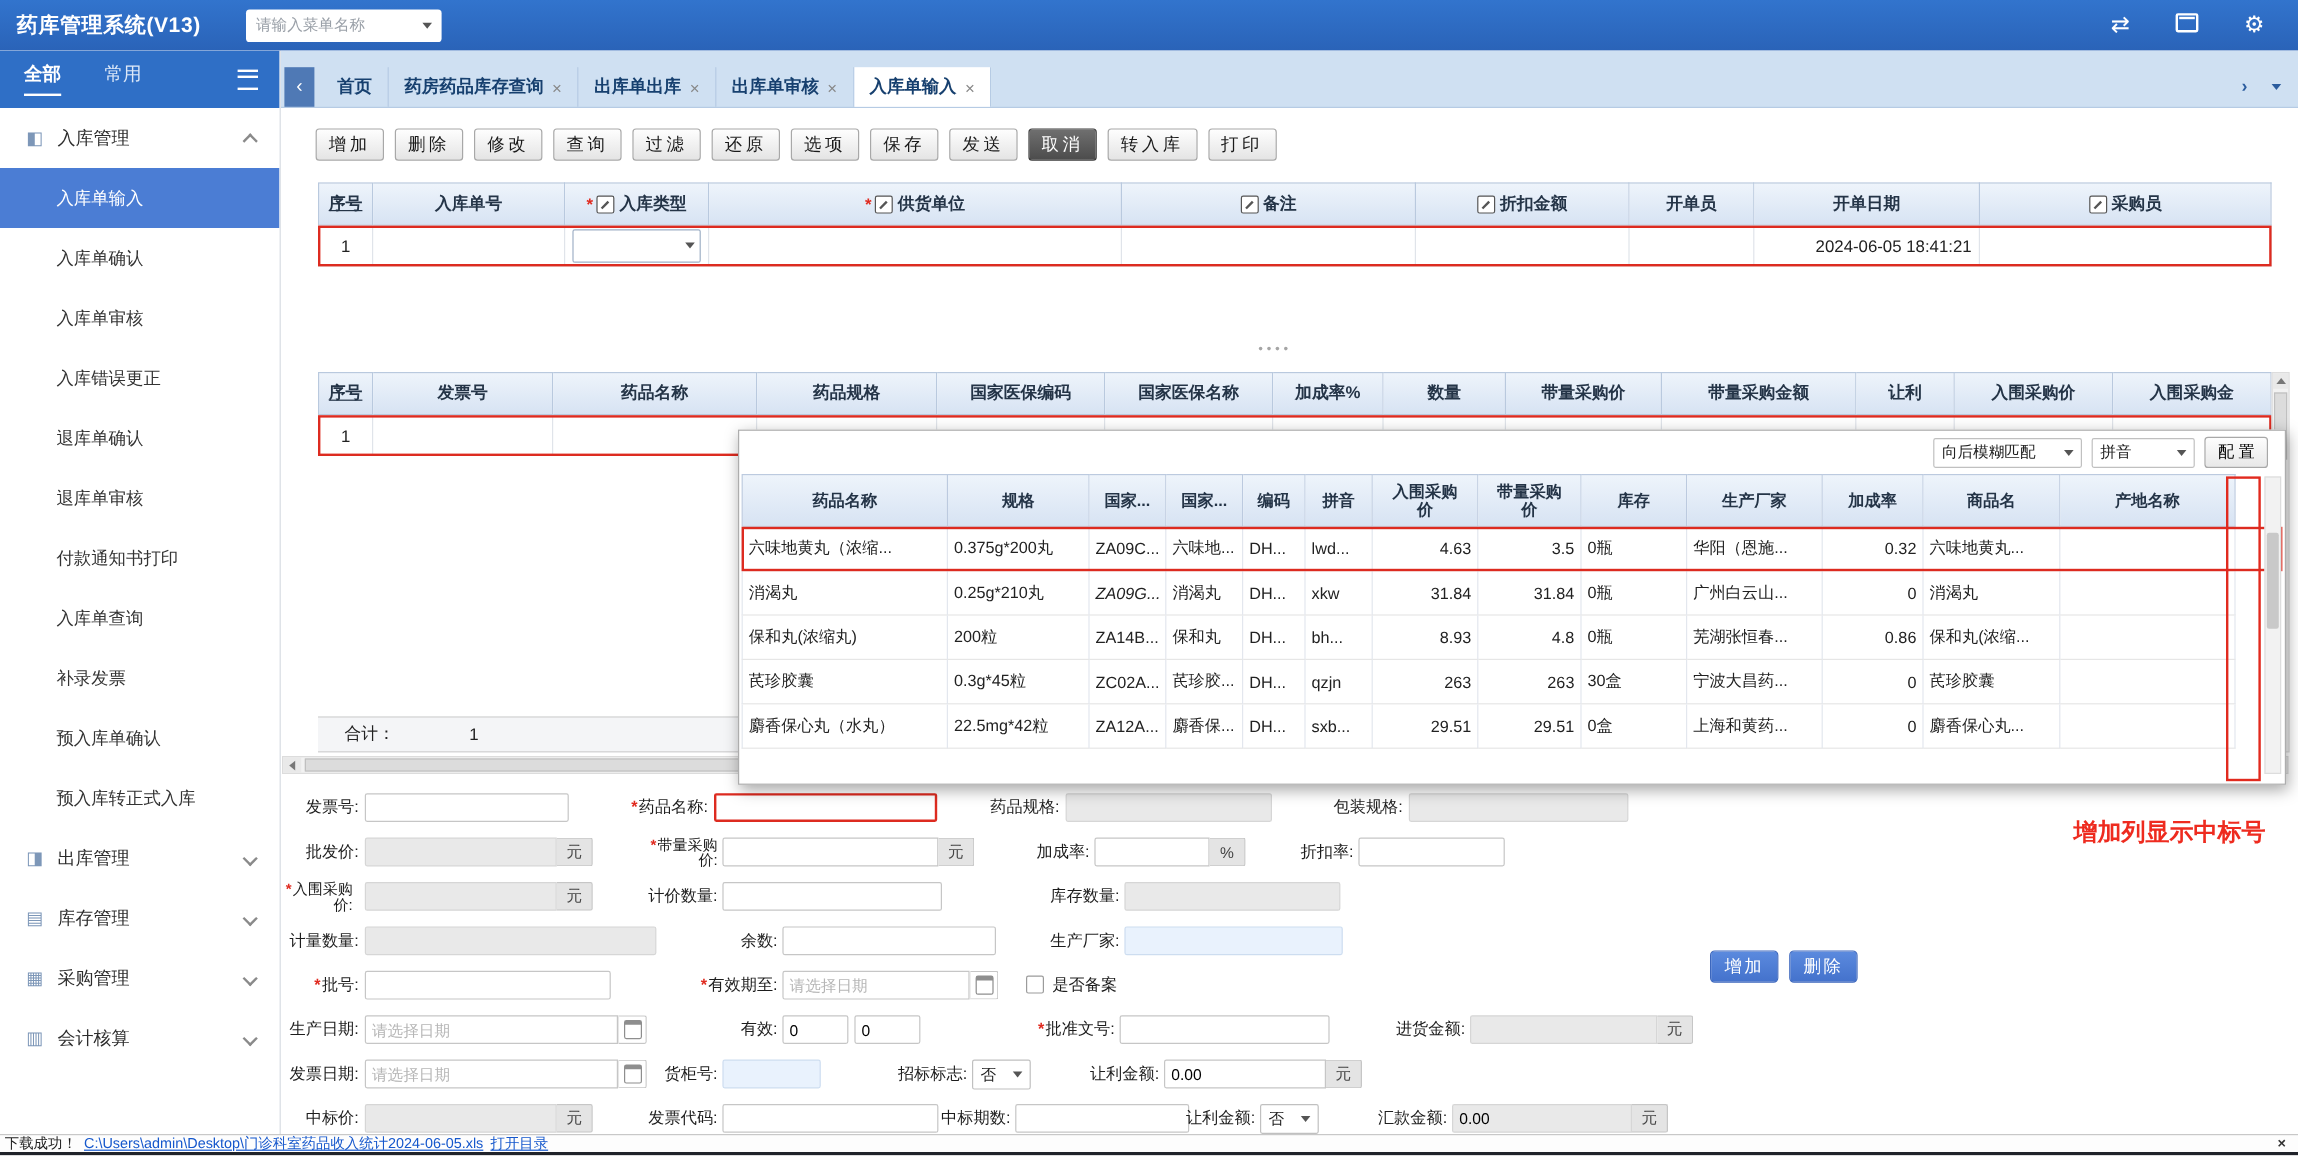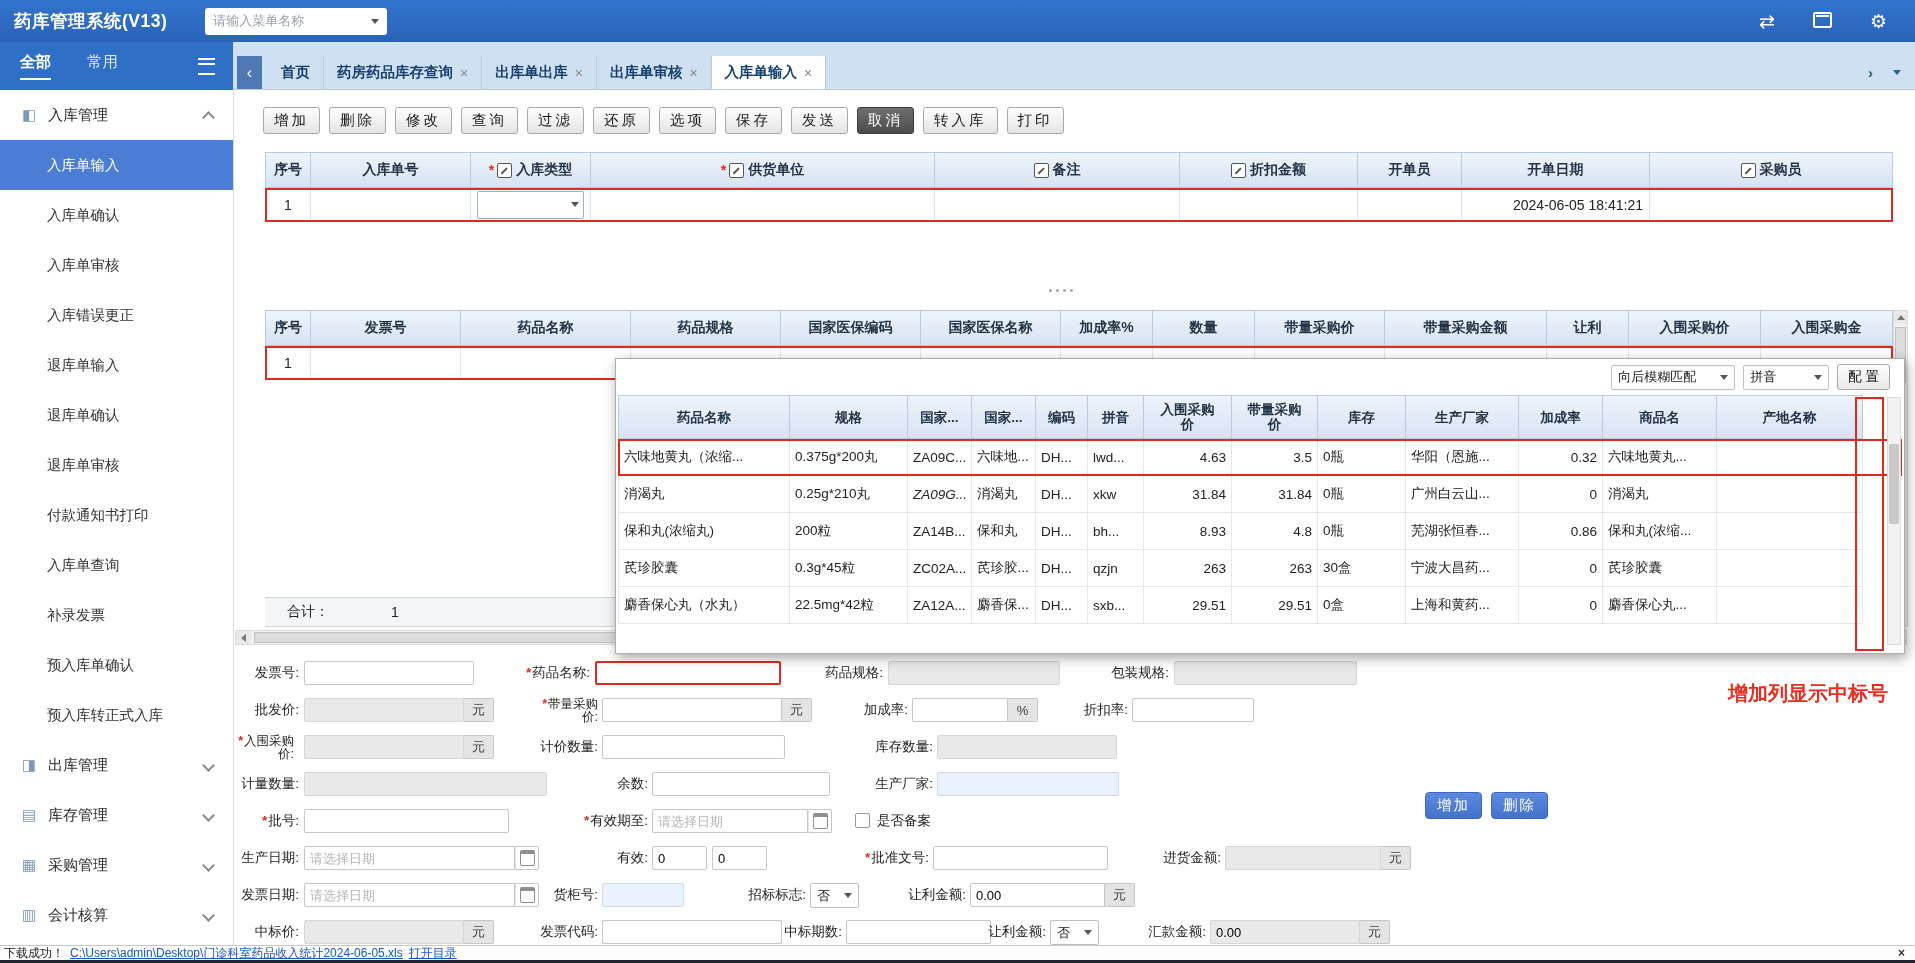--- a/index.html
+++ b/index.html
@@ -2,21 +2,21 @@
 <html><head>
 <meta charset="utf-8">
 <style>
   html,body{margin:0;padding:0;}
   body{font-family:"Liberation Sans","DejaVu Sans",sans-serif;}
   .page{position:relative;width:1915px;height:963px;overflow:hidden;background:#fff;font-size:14px;color:#222;}
 
   
   .topbar{position:absolute;top:0;left:0;right:0;height:42px;background:linear-gradient(#3274cd,#2a63b8);display:flex;align-items:center;color:#fff;z-index:60;}
   .app-title{font-size:17.5px;font-weight:bold;margin:0 38px 0 14px;letter-spacing:.5px;}
-  .msearch{width:182px;height:27px;background:#fff;border-radius:3px;display:flex;align-items:center;padding:0 8px;box-sizing:border-box;color:#9aa0a8;font-size:13px;gap:12px;}
+  .msearch{width:163px;height:27px;background:#fff;border-radius:3px;display:flex;align-items:center;padding:0 8px;box-sizing:border-box;color:#9aa0a8;font-size:13px;gap:12px;}
   .msearch .ph{flex:1;overflow:hidden;white-space:nowrap;}
   .caret{width:0;height:0;border-left:4px solid transparent;border-right:4px solid transparent;border-top:5px solid #555;margin-left:4px;flex:none;}
   .top-icons{margin-left:auto;display:flex;align-items:center;gap:38px;padding-right:28px;font-size:19px;}
   .top-icons span{cursor:pointer;line-height:1;}
   .winico{width:15px;height:12px;border:2px solid #fff;border-radius:2px;position:relative;display:inline-block;}
   .winico::after{content:"";position:absolute;left:1px;right:1px;top:1px;height:2px;background:#fff;}
 
   
   .sidebar{position:absolute;top:42px;bottom:18px;left:0;width:233px;background:#fff;border-right:1px solid #d8dde3;overflow:hidden;z-index:55;}
   .side-tabs{height:48px;background:#2f6fc6;display:flex;align-items:center;padding-left:20px;gap:36px;box-sizing:border-box;}
@@ -46,21 +46,21 @@
   .tabright .caret{border-top-color:#2b5c9e;}
 
   .toolbar{position:absolute;top:48px;left:30px;height:60px;display:flex;align-items:center;gap:9px;}
   .tbtn{height:27px;padding:0 10px;border:1px solid #a8a8a8;background:linear-gradient(#fefefe,#e4e4e4);border-radius:3px;font-size:14.5px;letter-spacing:3px;color:#1a1a1a;cursor:pointer;font-family:inherit;}
   .tbtn.dark{background:linear-gradient(#6f6f6f,#4c4c4c);color:#fff;border-color:#3c3c3c;}
 
   
   .grid{position:absolute;}
   .ghead{display:flex;height:36px;}
   .hcell{box-sizing:border-box;border:1px solid #b9c9de;border-left:none;background:linear-gradient(#eef4fb,#d7e3f3);display:flex;align-items:center;justify-content:center;font-weight:bold;font-size:14px;color:#243447;gap:2px;overflow:hidden;white-space:nowrap;}
-  .ghead .hcell:first-child{border-left:1px solid #b9c9de;}
+  .ghead .hcell:first-child{border-left:1px solid #b9c9de;text-decoration:underline;}
   .grow{display:flex;height:34px;background:#fff;}
   .dcell{box-sizing:border-box;border-right:1px solid #e0e4ea;border-bottom:1px solid #d6d6d6;display:flex;align-items:center;padding:0 6px;font-size:14px;overflow:hidden;white-space:nowrap;}
   .grow .dcell:first-child{border-left:1px solid #e0e4ea;}
   .dcell.c{justify-content:center;}
   .dcell.r{justify-content:flex-end;}
   .red-outline{outline:2px solid #dd2b20;outline-offset:-2px;}
   .req{color:#e02b20;font-weight:bold;margin-right:1px;}
   .hicon{display:inline-block;width:13px;height:13px;border:1px solid #555;border-radius:2px;position:relative;flex:none;margin-right:2px;background:#fff;}
   .hicon::after{content:"";position:absolute;left:2px;top:6px;width:8px;height:1.5px;background:#555;transform:rotate(-45deg);}
   .cellsel{flex:1;height:26px;border:1px solid #9fb0c6;background:#fff;border-radius:2px;display:flex;align-items:center;justify-content:flex-end;padding-right:4px;}
@@ -157,21 +157,20 @@
     <nav class="side-menu" id="side-menu">
         <div class="sgroup">
           <span class="gicon">◧</span>
           <span class="glabel">入库管理</span>
           <span class="chev up"></span>
         </div>
         <div class="mitem active">入库单输入</div>
         <div class="mitem">入库单确认</div>
         <div class="mitem">入库单审核</div>
         <div class="mitem">入库错误更正</div>
-        <div class="mitem">退库单输入</div>
         <div class="mitem">退库单确认</div>
         <div class="mitem">退库单审核</div>
         <div class="mitem">付款通知书打印</div>
         <div class="mitem">入库单查询</div>
         <div class="mitem">补录发票</div>
         <div class="mitem">预入库单确认</div>
         <div class="mitem">预入库转正式入库</div>
         <div class="sgroup">
           <span class="gicon">◨</span>
           <span class="glabel">出库管理</span>

